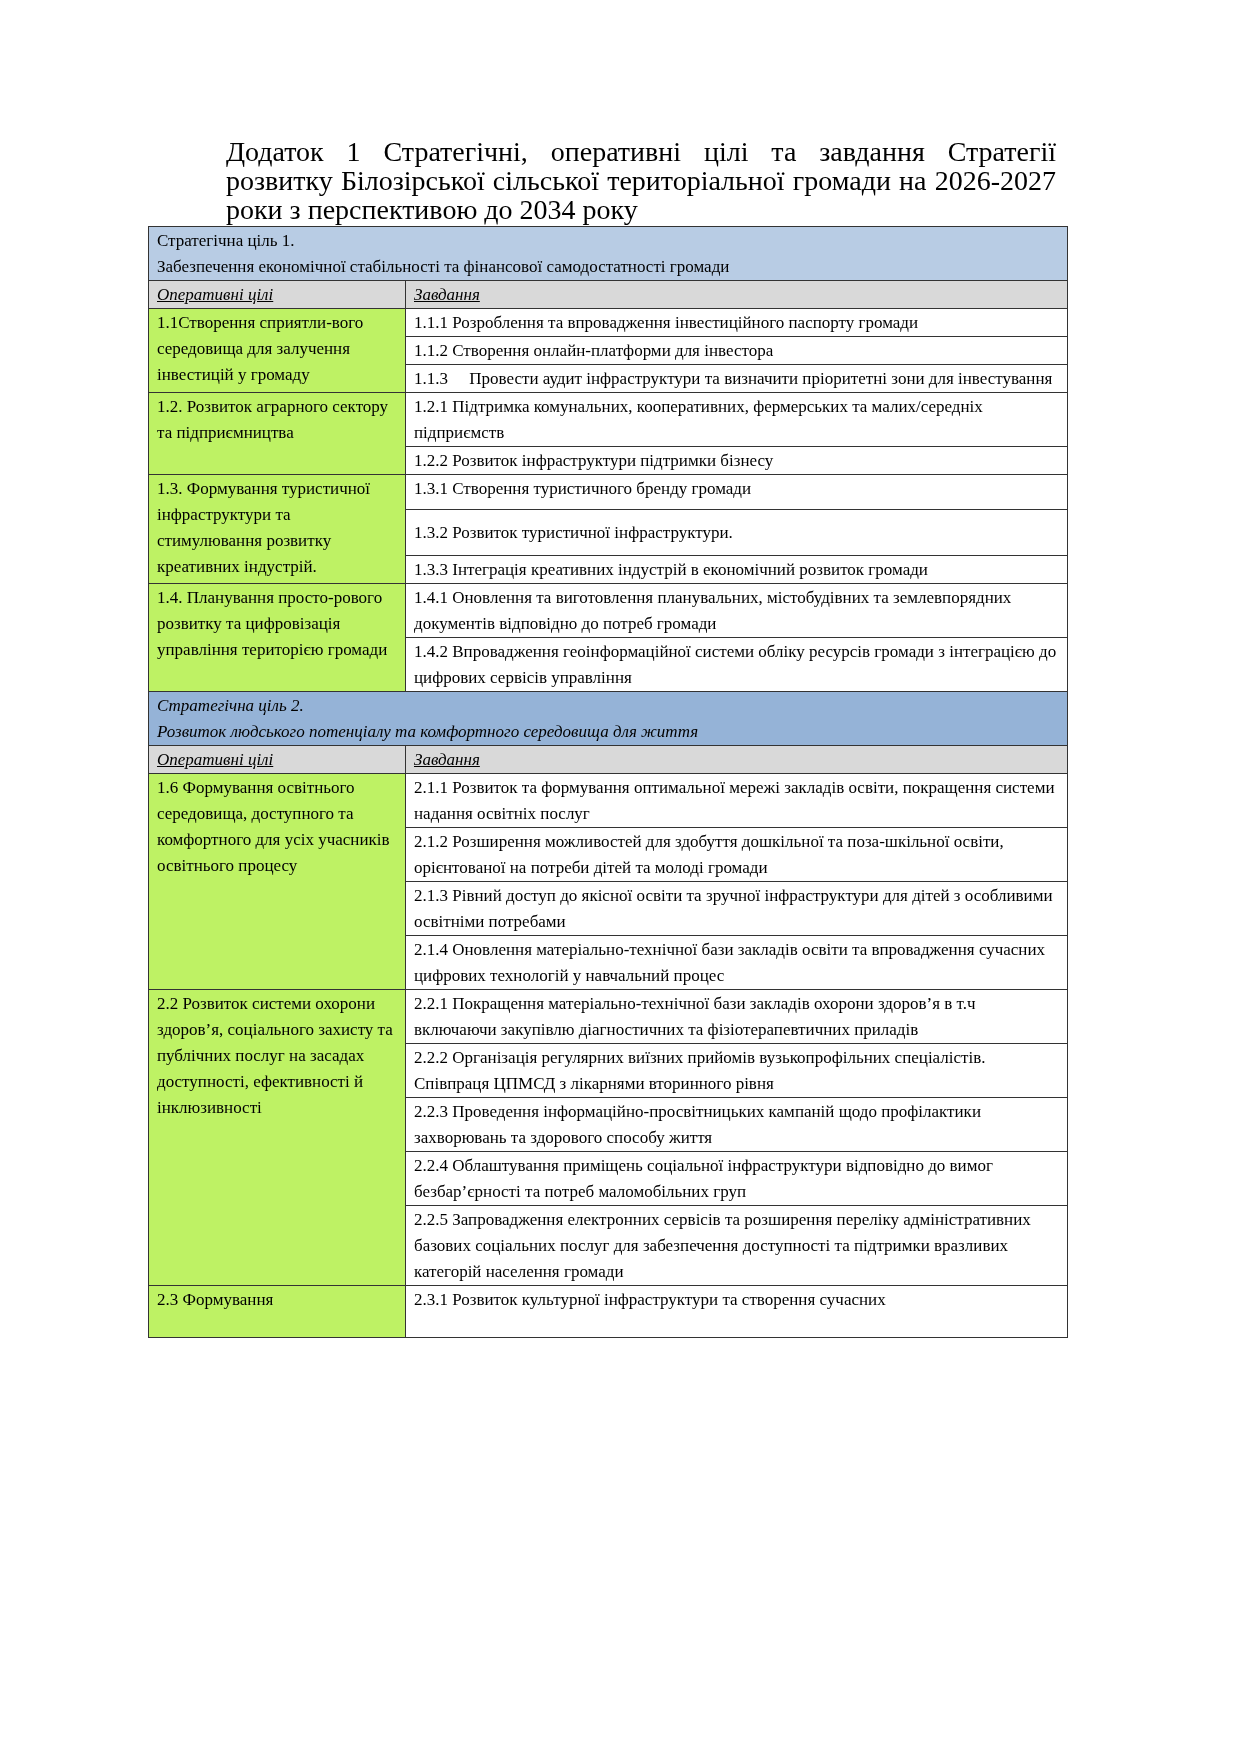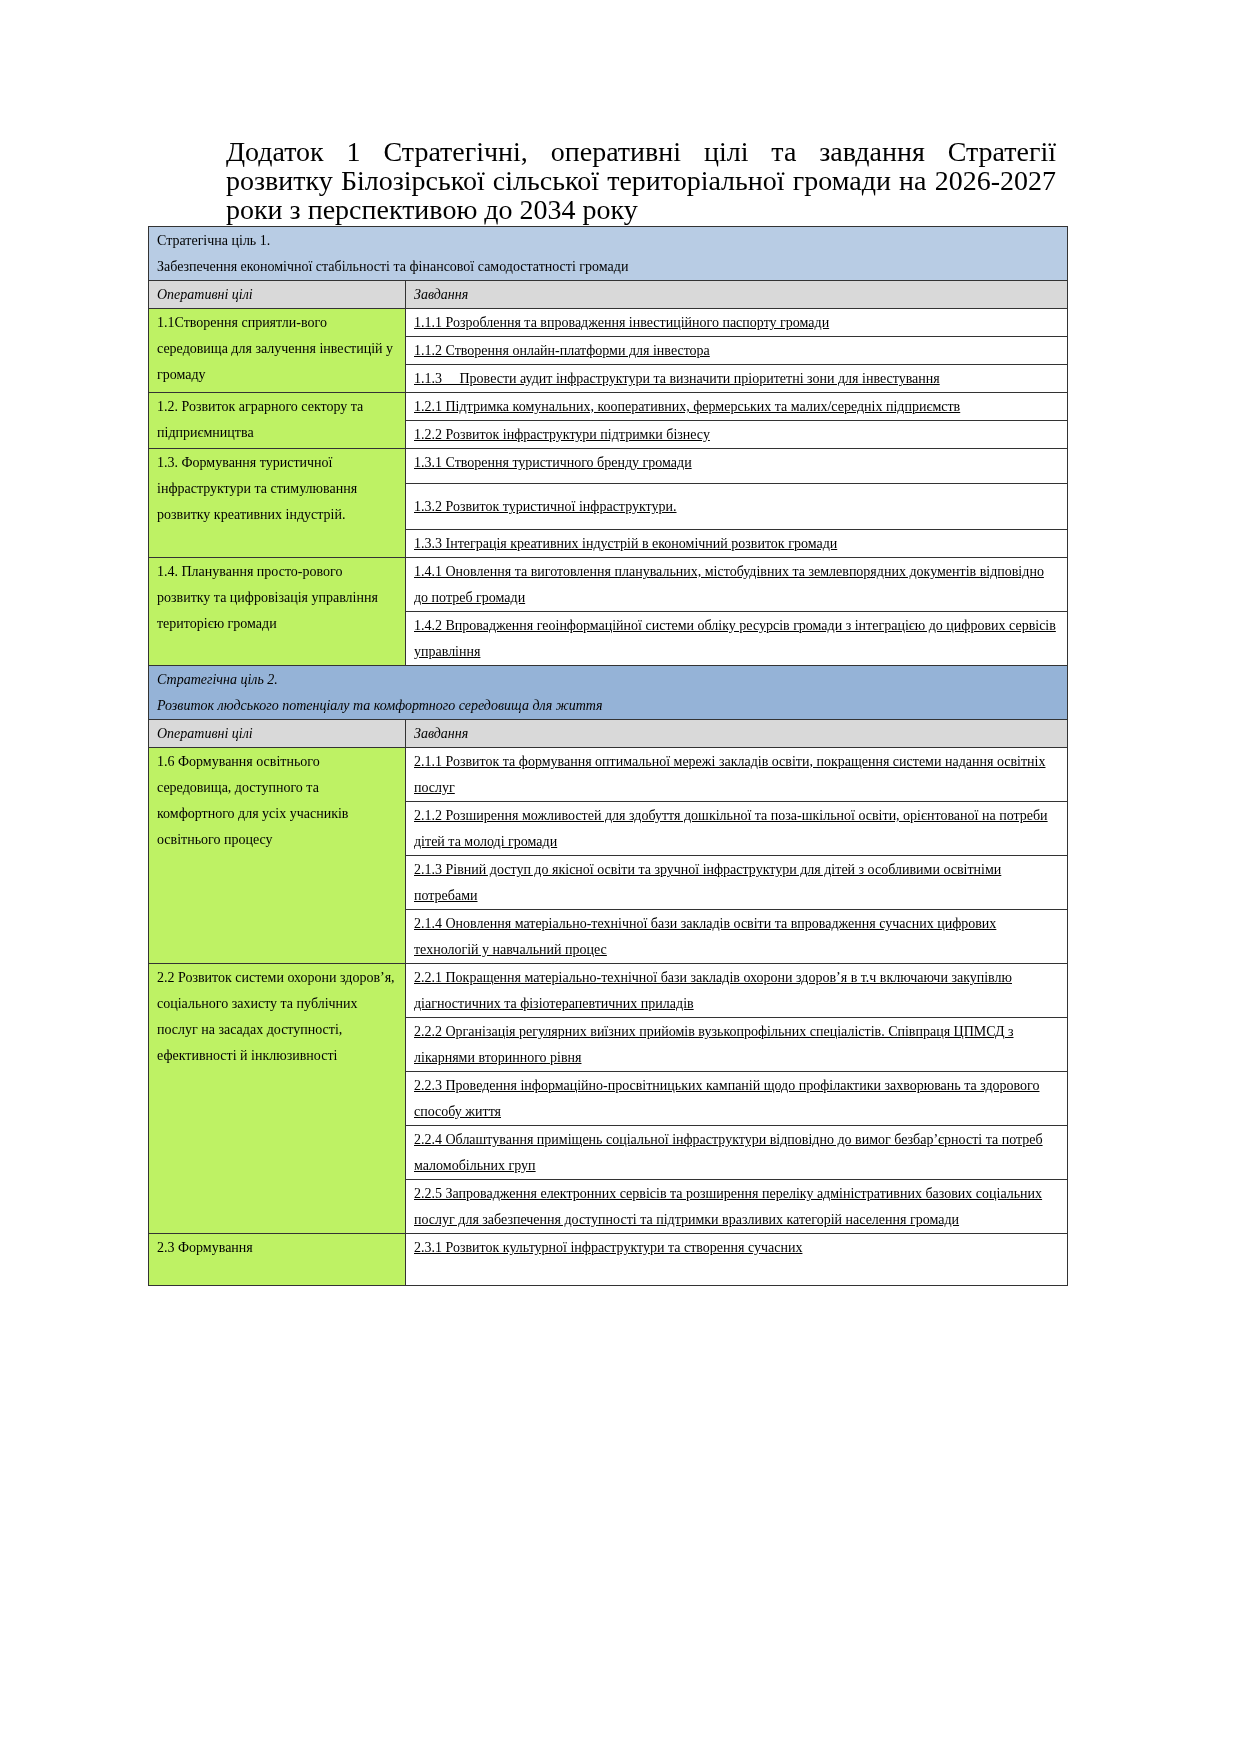--- a/index.html
+++ b/index.html
@@ -1,28 +1,28 @@
 <!DOCTYPE html>
 <html><head>
 <meta charset="utf-8">
 <style>
   html, body { margin: 0; padding: 0; background: #ffffff; }
   body { width: 1241px; height: 1755px; position: relative; overflow: hidden;
          font-family: "Liberation Serif", "DejaVu Serif", serif; color: #000; }
   .title { position: absolute; left: 226px; top: 137px; width: 830px;
            font-size: 28px; line-height: 29px; text-align: justify; text-align-last: left; }
   table.strat { position: absolute; left: 148px; top: 226px; width: 919px;
-                border-collapse: collapse; font-size: 14px; line-height: 26px; table-layout: fixed; border-radius: 17px; }
+                border-collapse: collapse; font-size: 17px; line-height: 26px; table-layout: fixed; border-radius: 17px; }
   table.strat td { border: 1.3px solid #333; padding: 1px 8px 0 8px; vertical-align: top; }
   col.c1 { width: 257px; } col.c2 { width: 662px; }
   .sg1 { background: #b8cce4; }
   .sg2 { background: #95b3d7; font-style: italic; }
-  .sub { background: #d9d9d9; font-style: italic; }
+  .sub { background: #d9d9d9; font-style: italic; text-decoration: underline; }
   .goal { background: #bef264; }
-  .task { background: #ffffff; text-decoration: underline; }
+  .task { background: #ffffff; }
   .line { display: block; }
 </style>
 </head>
 <body>
 
 <div class="title">Додаток 1 Стратегічні, оперативні цілі та завдання Стратегії розвитку Білозірської сільської територіальної громади на 2026-2027 роки з перспективою до 2034 року</div>
 
 <table class="strat">
   <colgroup>
       <col class="c1">

